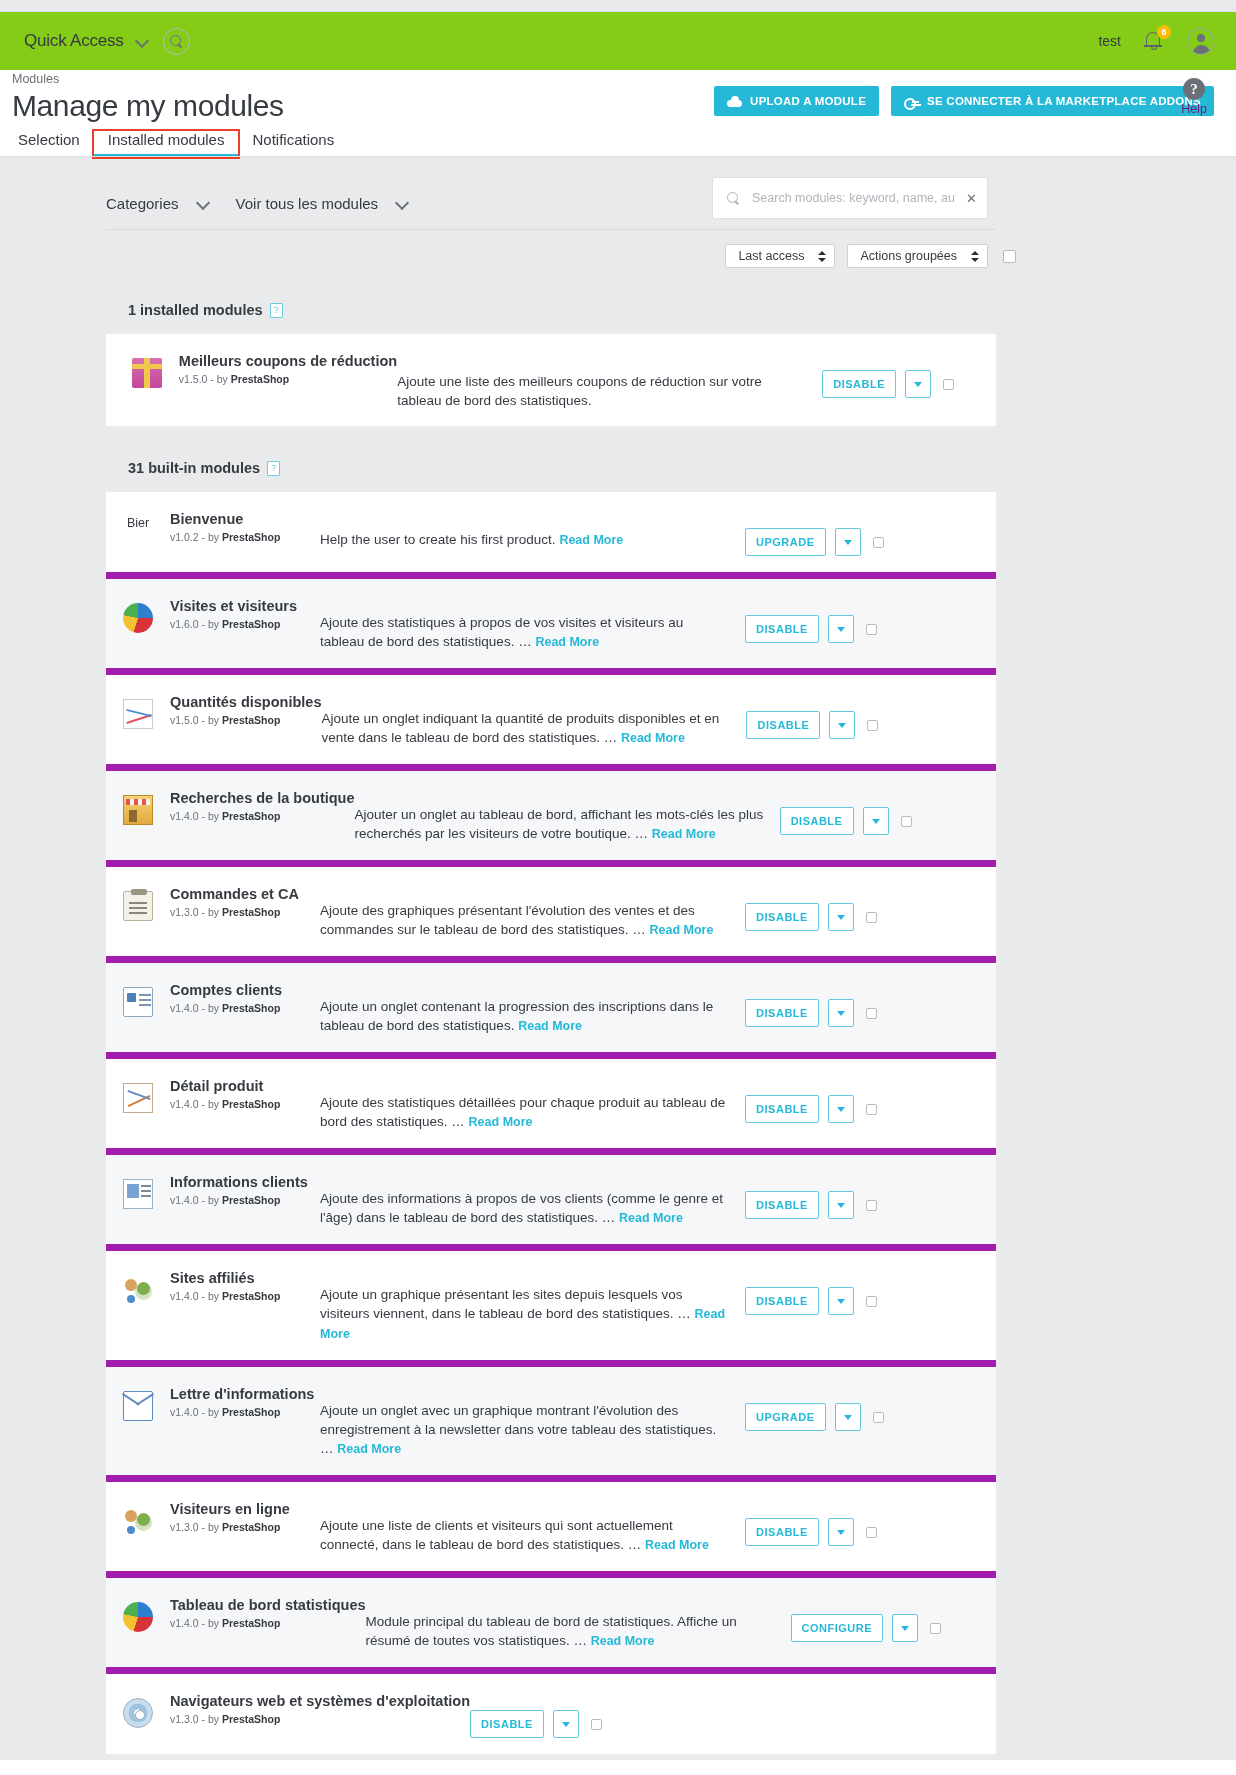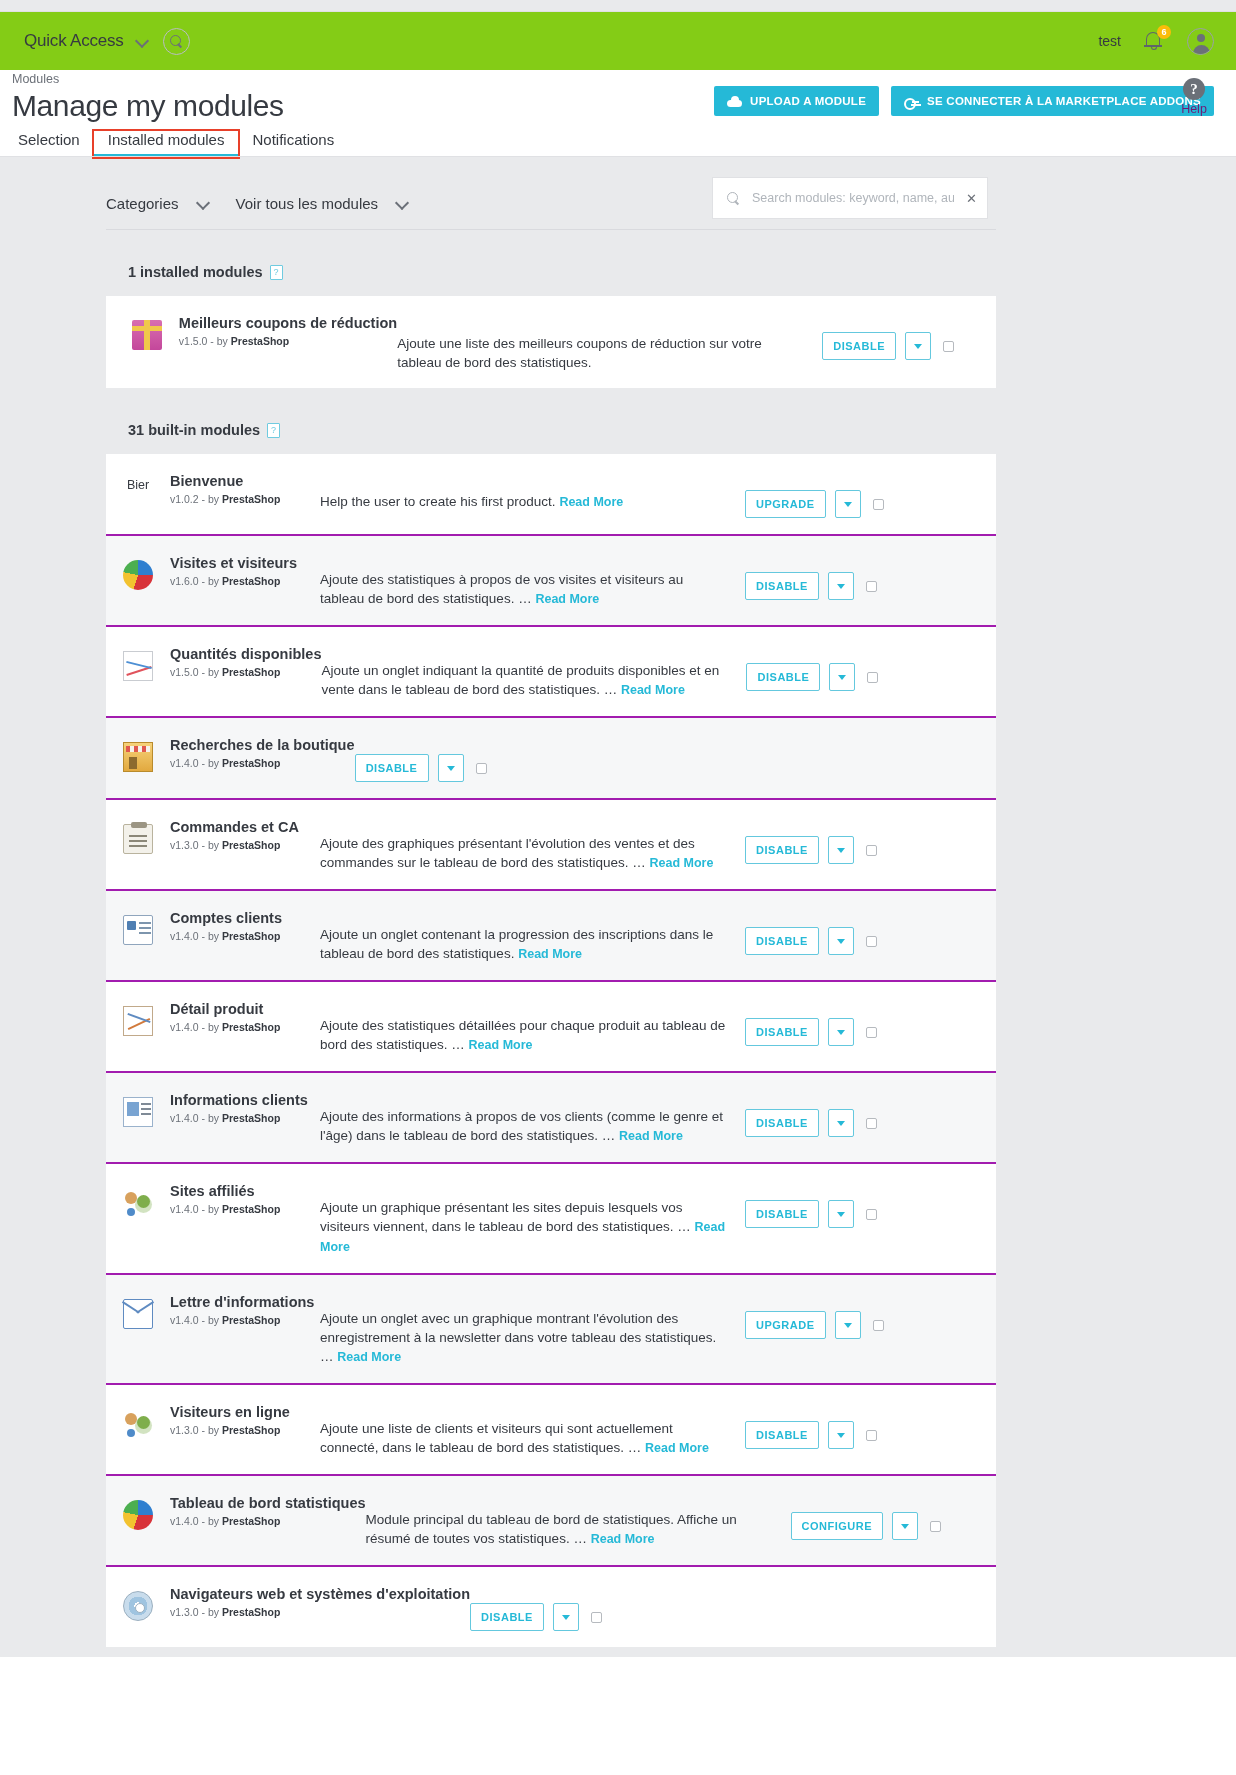--- a/index.html
+++ b/index.html
@@ -441,21 +441,21 @@
   .module-list {
     margin: 0 0 0 106px;
     width: 890px;
     background:#ffffff;
   }
   .module-row {
     display:flex;
     align-items:flex-start;
     padding: 16px 0;
     min-height: 78px;
-    border-bottom: 2px solid #a21caf;
+    border-bottom: 7px solid #a21caf;
     position:relative;
   }
   .module-row:last-child { border-bottom:none; }
   .module-row.alt { background:#f6f7f8; }
   .module-row.tall { min-height: 83px; justify-content: center; }
 
   .mod-icon {
     width: 64px;
     flex: 0 0 64px;
     display:flex;
@@ -649,20 +649,31 @@
       <span class="mag"></span>
       <input class="search-input" placeholder="Search modules: keyword, name, author" style="">
       <span class="clear-x">✕</span>
     </div>
   </div>
 
   <div class="divider-row">
     <div class="divider"></div>
   </div>
 
+  <div class="sort-row">
+    <div class="select-ctl">
+      <span>Last access</span>
+      <span class="updown"></span>
+    </div>
+    <div class="select-ctl wide">
+      <span>Actions groupées</span>
+      <span class="updown"></span>
+    </div>
+    <div class="master-check"></div>
+  </div>
 
   <div class="section-head">
     <span class="section-title">1 installed modules</span>
     <span class="help-tip">?</span>
   </div>
 
   <div class="module-list">
     <div class="module-row tall">
       <div class="mod-icon">
         <span class="gi gi-gift"></span>
@@ -746,20 +757,21 @@
         </div>
       </div>
       <div class="module-row alt">
         <div class="mod-icon">
           <span class="gi gi-shop"></span>
         </div>
         <div class="mod-meta">
           <div class="mod-name">Recherches de la boutique</div>
           <div class="mod-ver"><span>v1.4.0</span> - <span>by</span> <b>PrestaShop</b></div>
         </div>
+        <div class="mod-desc"><span>Ajouter un onglet au tableau de bord, affichant les mots-clés les plus recherchés par les visiteurs de votre boutique. …</span> <span class="read-more">Read More</span></div>
         <div class="mod-action">
           <button class="btn-outline">DISABLE</button>
           <span class="btn-caret">
             <span class="caret-dn"></span>
           </span>
           <span class="row-check"></span>
         </div>
       </div>
       <div class="module-row">
         <div class="mod-icon">

